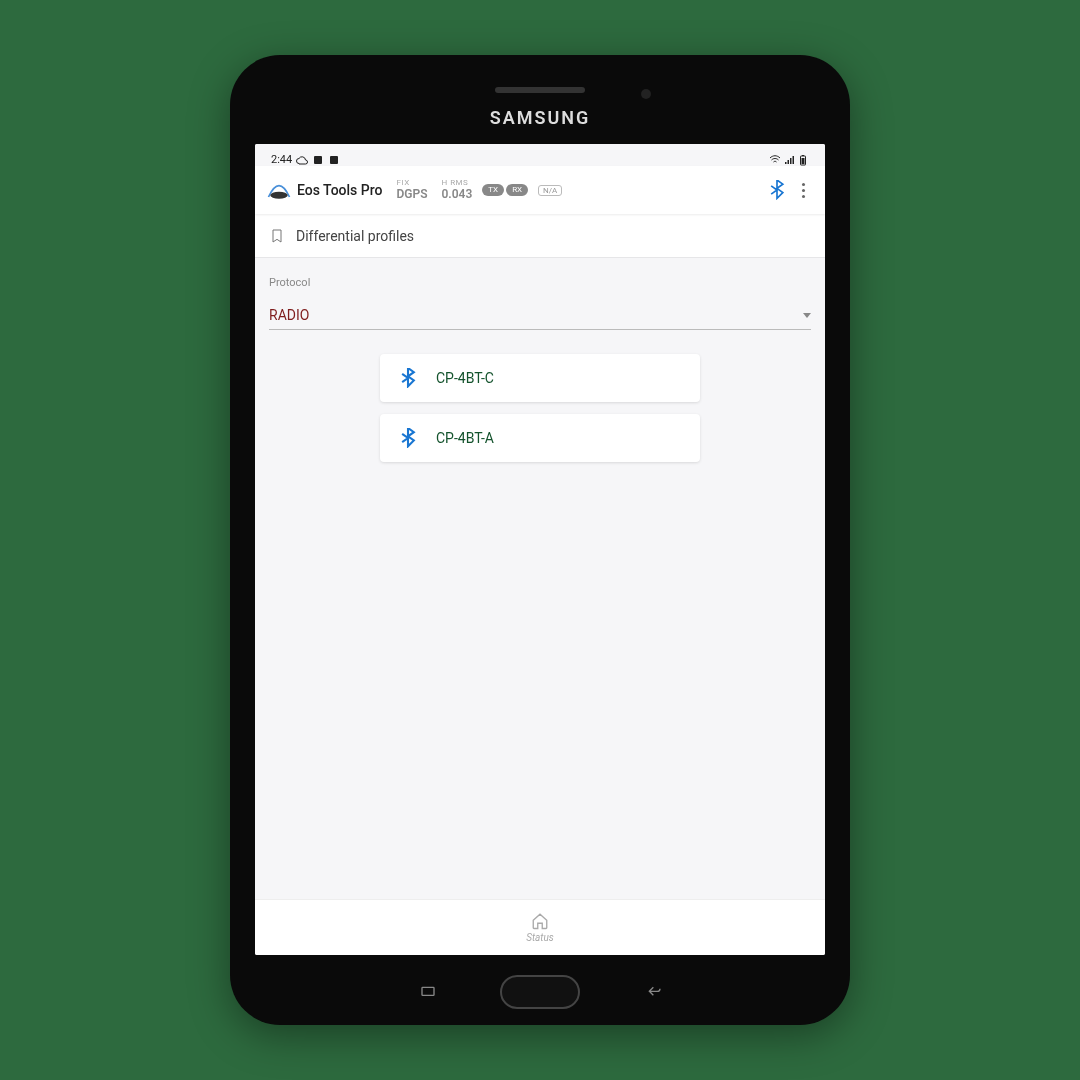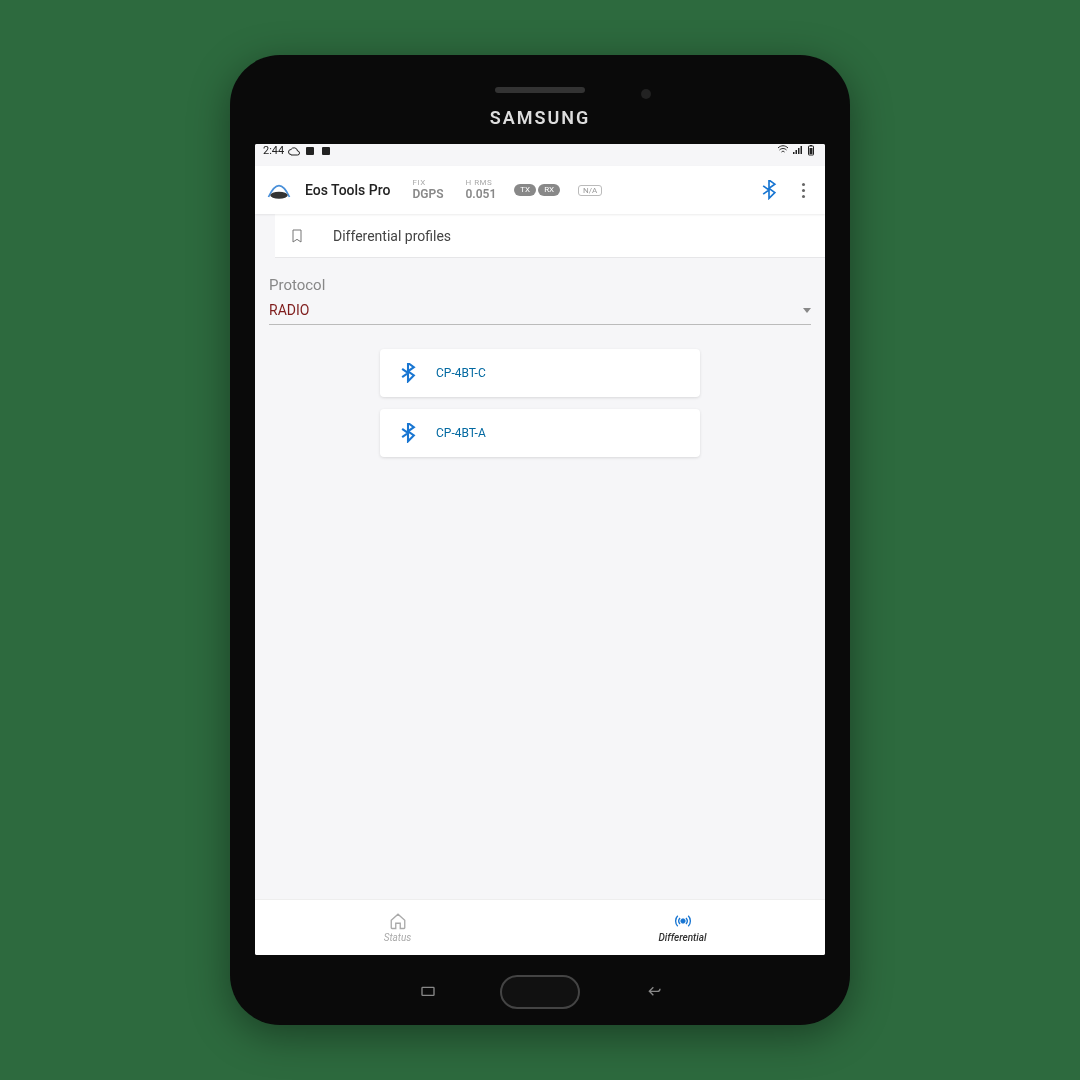--- a/index.html
+++ b/index.html
@@ -64,36 +64,36 @@
     display: flex;
     flex-direction: column;
     overflow: hidden;
   }
   
   .status-bar {
     height: 22px;
     background: #f6f6f8;
     display: flex;
     justify-content: space-between;
-    align-items: flex-start;
-    padding: 0 8px;
+    align-items: flex-end;
+    padding: 0 16px;
     font-size: 11px;
     color: #222;
   }
   .sb-left, .sb-right { display: flex; align-items: center; gap: 4px; }
   .sb-right { gap: 2px; }
   .sb-icon { width: 12px; height: 12px; fill: #222; }
   
   .app-header {
     height: 48px;
     background: #ffffff;
     display: flex;
     align-items: center;
     padding: 0 10px;
-    gap: 12px;
+    gap: 4px;
     box-shadow: 0 1px 2px rgba(0,0,0,0.08);
     z-index: 2;
   }
   .app-logo {
     width: 28px;
     height: 24px;
     display: flex;
     align-items: center;
     justify-content: center;
   }
@@ -140,36 +140,35 @@
   }
   .menu-dots span {
     width: 3px; height: 3px; background: #666; border-radius: 50%;
   }
   
   .section-row {
     height: 44px;
     background: #fff;
     display: flex;
     align-items: center;
-    gap: 28px;
+    gap: 11px;
     padding: 0 14px;
     border-bottom: 1px solid #e6e6e8;
-    margin-left: 20px;
   }
   .section-row .bm-icon { width: 16px; height: 16px; fill: none; stroke: #777; stroke-width: 1.5;}
   .section-row .label { font-size: 14px; color: #444; }
   
   .content {
     flex: 1;
     background: #f6f6f8;
     padding: 18px 14px 10px 14px;
     display: flex;
     flex-direction: column;
   }
-  .field-label { font-size: 15px; color: #888; margin-bottom: 4px; }
+  .field-label { font-size: 11px; color: #888; margin-bottom: 14px; }
   .dropdown {
     display: flex;
     align-items: center;
     justify-content: space-between;
     border-bottom: 1px solid #bbb;
     padding: 4px 0 6px 0;
     font-size: 14px;
     color: #7f1d1d;
     cursor: pointer;
   }
@@ -191,21 +190,21 @@
     background: #fff;
     border-radius: 4px;
     box-shadow: 0 1px 3px rgba(0,0,0,0.12);
     padding: 14px 18px;
     display: flex;
     align-items: center;
     gap: 18px;
     cursor: pointer;
   }
   .device-card .bt { width: 20px; height: 20px; fill: #1976d2; }
-  .device-card .name { font-size: 12px; color: #0369a1; }
+  .device-card .name { font-size: 14px; color: #14532d; }
   
   .bottom-nav {
     height: 56px;
     background: #fff;
     border-top: 1px solid #eee;
     display: flex;
   }
   .nav-item {
     flex: 1;
     display: flex;
@@ -293,21 +292,21 @@
             <ellipse cx="16" cy="18" rx="10" ry="4" fill="#333"></ellipse>
           </svg>
       </div>
       <div class="app-title">Eos Tools Pro</div>
       <div class="header-stat">
         <span class="lbl">FIX</span>
         <span class="val">DGPS</span>
       </div>
       <div class="header-stat">
         <span class="lbl">H RMS</span>
-        <span class="val">0.051</span>
+        <span class="val">0.043</span>
       </div>
       <div class="pill-group">
         <span class="pill">TX</span>
         <span class="pill">RX</span>
       </div>
       <span class="na-badge">N/A</span>
       <div class="header-spacer"></div>
       <svg class="bt-icon-hdr" viewBox="0 0 24 24">
           <path d="M12 2v20l7-7-7-5 7-5-7-5zM5 7l7 5-7 5" fill="none" stroke="#1976d2" stroke-width="2"></path>
         </svg>
@@ -348,27 +347,20 @@
       </div>
     </div>
 
     <div class="bottom-nav">
       <div class="nav-item">
         <svg class="ic" viewBox="0 0 24 24">
             <path d="M3 11l9-8 9 8v10a1 1 0 01-1 1h-5v-7h-6v7H4a1 1 0 01-1-1z" fill="none" stroke-width="1.8"></path>
           </svg>
         <span class="txt">Status</span>
       </div>
-      <div class="nav-item active">
-        <svg class="ic" viewBox="0 0 24 24">
-            <circle cx="12" cy="12" r="3"></circle>
-            <path d="M5 5a10 10 0 000 14M19 5a10 10 0 010 14M8 8a6 6 0 000 8M16 8a6 6 0 010 8" fill="none" stroke-width="1.8"></path>
-          </svg>
-        <span class="txt">Differential</span>
-      </div>
     </div>
 
   </div>
 
   <div class="hw-buttons">
     <div class="hw-side">
       <svg viewBox="0 0 24 24" width="20" height="16">
           <rect x="3" y="5" width="18" height="12" rx="1"></rect>
         </svg>
     </div>

